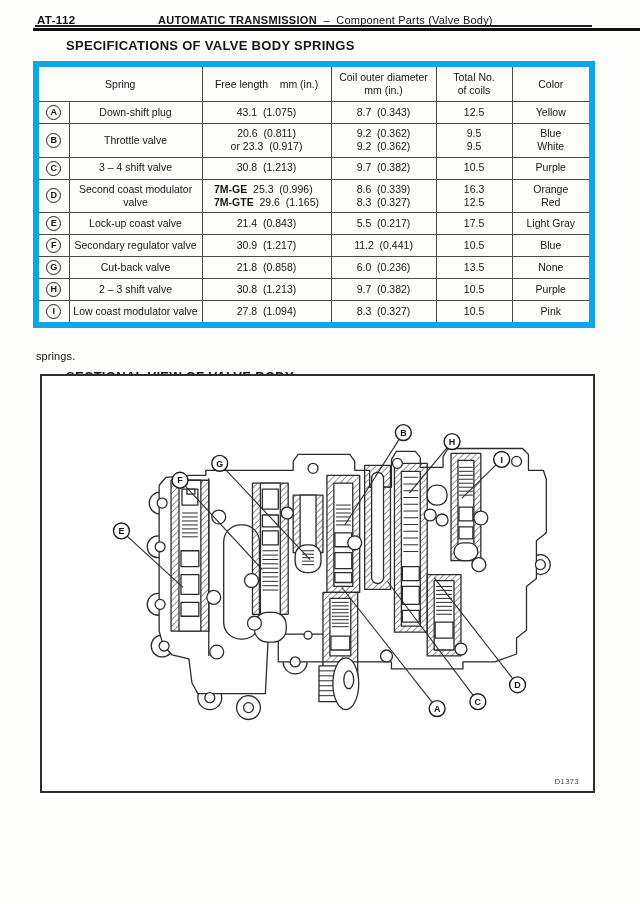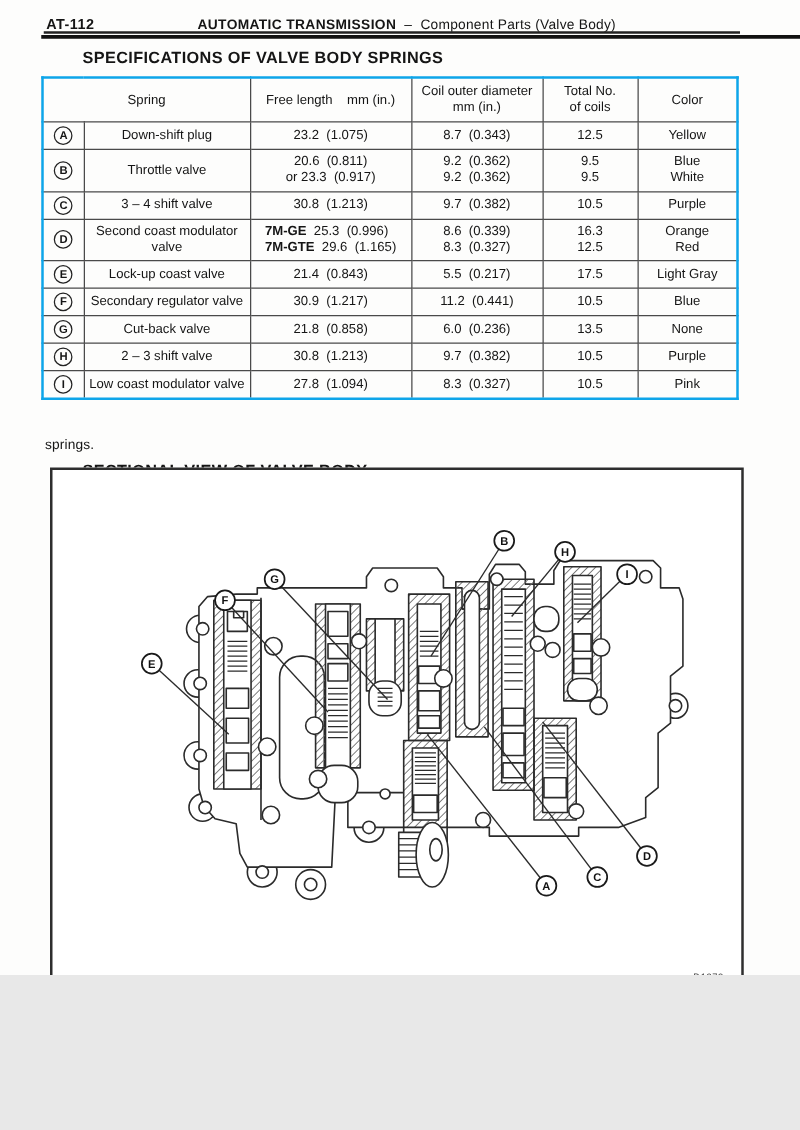--- a/index.html
+++ b/index.html
@@ -1,33 +1,33 @@
 <!DOCTYPE html>
 <html><head>
 <meta charset="utf-8">
 <style>
   * { margin:0; padding:0; box-sizing:border-box; }
   html,body { background:#e8e8e8; }
   body { font-family:"Liberation Sans", sans-serif; color:#151515; }
-  .page { position:relative; width:640px; height:780px; background:#fdfdfc; margin:0 auto; overflow:hidden; }
+  .page { position:relative; width:640px; height:904px; background:#fdfdfc; margin:0 auto; overflow:hidden; }
 
   
   .hdr-code { position:absolute; left:37px; top:14px; font-size:11.5px; font-weight:bold; letter-spacing:.4px; }
   .hdr-title { position:absolute; left:158px; top:14px; font-size:11px; letter-spacing:.2px; white-space:pre; }
   .hdr-title b { letter-spacing:.3px; }
   .rule-thin { position:absolute; left:35px; top:25px; width:557px; height:1.5px; background:#222; }
   .rule-thick { position:absolute; left:33px; top:28px; width:607px; height:2.5px; background:#111; }
 
   .h1 { position:absolute; left:36px; font-size:13px; font-weight:bold; letter-spacing:.3px;margin-left:30px; }
   .h1.specs { top:38px; }
   .h1.sectional { top:369px; }
 
   
   table.springs { position:absolute; left:33px; top:61px; width:556px; border-collapse:collapse;
-                  table-layout:fixed; font-size:10.5px; border:2px solid #0ea5e9; }
+                  table-layout:fixed; font-size:10.5px; border:6px solid #0ea5e9; }
   table.springs th, table.springs td { border:1px solid #4a4a4a; text-align:center; vertical-align:middle;
                   padding:3px 2px; line-height:1.25; }
   table.springs th { font-weight:normal; white-space:pre-wrap; padding:4px 2px; height:27px; }
   td.c-name { text-align:left; padding-left:9px; padding-right:4px;margin-top:24px; }
   td .num { white-space:pre; }
   .clet { display:inline-flex; width:15px; height:15px; border:1.2px solid #222; border-radius:50%;
           align-items:center; justify-content:center; font-size:9px; font-weight:bold; line-height:1; }
   .stack { display:inline-block; }
   .stack.left { text-align:left; }
   .stack b { font-weight:bold; }
@@ -71,21 +71,21 @@
 mm (in.)</th>
         <th>Total No.
 of coils</th>
         <th>Color</th>
       </tr>
     </thead>
     <tbody id="spring-rows">
         <tr>
           <td class="c-letter"><span class="clet">A</span></td>
           <td class="c-name">Down-shift plug</td>
-          <td class="c-free"><span class="stack"><div class="num">23.2  (1.075)</div></span></td>
+          <td class="c-free"><span class="stack"><div class="num">43.1  (1.075)</div></span></td>
           <td class="c-od"><span class="stack"><div class="num">8.7  (0.343)</div></span></td>
           <td class="c-coils"><span class="stack"><div class="num">12.5</div></span></td>
           <td class="c-color"><span class="stack"><div>Yellow</div></span></td>
         </tr>
         <tr>
           <td class="c-letter"><span class="clet">B</span></td>
           <td class="c-name">Throttle valve</td>
           <td class="c-free"><span class="stack"><div class="num">20.6  (0.811)</div><div class="num">or 23.3  (0.917)</div></span></td>
           <td class="c-od"><span class="stack"><div class="num">9.2  (0.362)</div><div class="num">9.2  (0.362)</div></span></td>
           <td class="c-coils"><span class="stack"><div class="num">9.5</div><div class="num">9.5</div></span></td>

